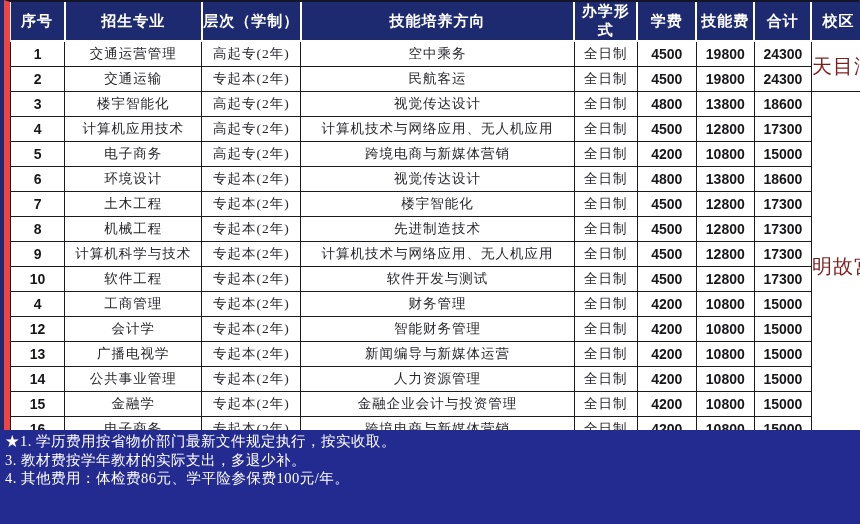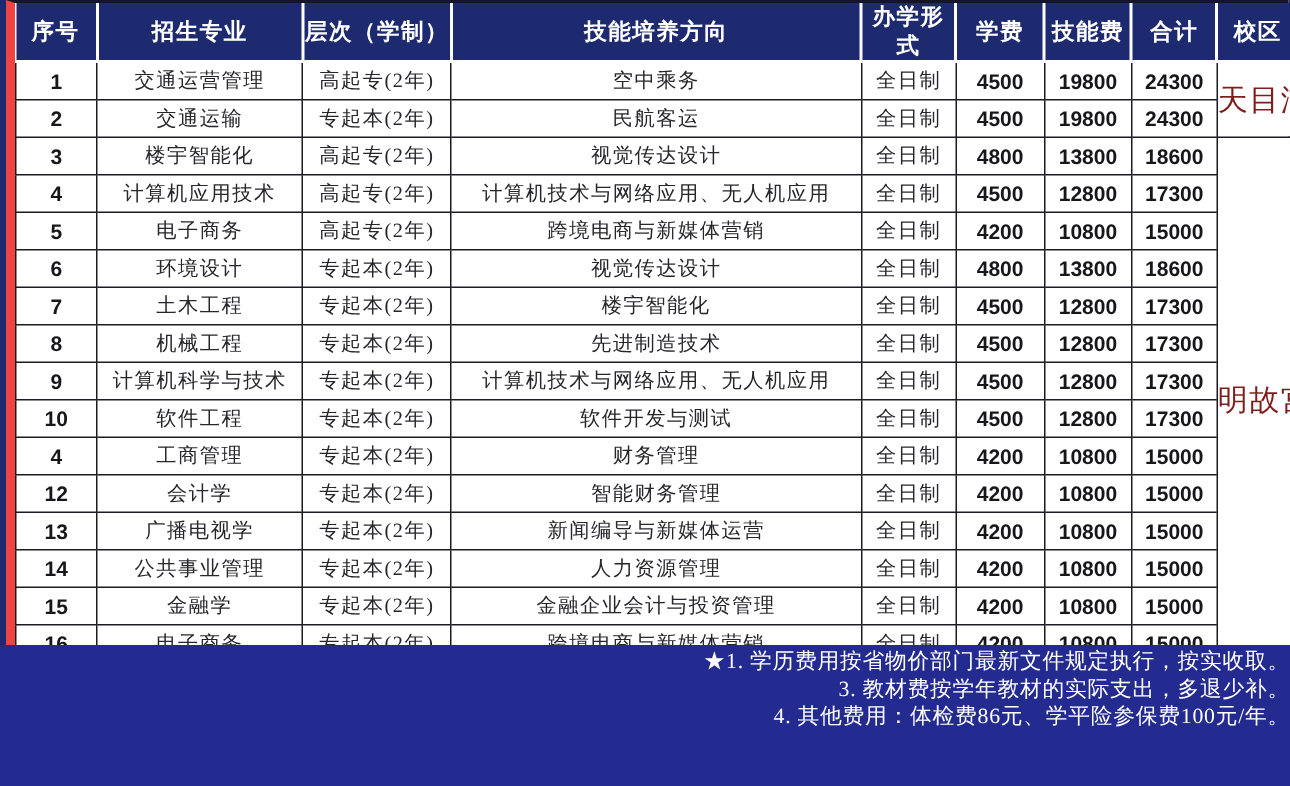--- a/index.html
+++ b/index.html
@@ -13,21 +13,21 @@
   th { background:#1d2a6f; color:#ffffff; font-weight:bold; font-size:15px;
        border-right:2px solid #ffffff; border-bottom:2px solid #ffffff;
        letter-spacing:1px; text-align:center; vertical-align:middle; }
   th:last-child { border-right:none; }
   td { border:1px solid #1b1b22; background:#ffffff; text-align:center; vertical-align:middle; overflow:hidden; white-space:nowrap; }
   td.cn { font-family:"Liberation Serif","DejaVu Serif",serif; font-size:13.5px; color:#26262b; letter-spacing:1px; }
   td.num { font-family:"Liberation Sans","DejaVu Sans",sans-serif; font-size:14px; font-weight:700; color:#17171a; }
   td.campus { font-size:20px; color:#7f1d1d; }
   .footer { position:absolute; left:0; top:430px; width:860px; height:94px; background:#242b90;
             color:#ffffff; font-size:14.5px; line-height:18.6px; padding:2px 0 0 5px; letter-spacing:0.5px; }
-  .footer .note { white-space:nowrap;text-align:right; }
+  .footer .note { white-space:nowrap; }
 </style>
 </head>
 <body>
 
 <div class="page">
   <div class="table-wrap">
     <table>
       <colgroup>
         <col style="width:54px">
           <col style="width:137px">

